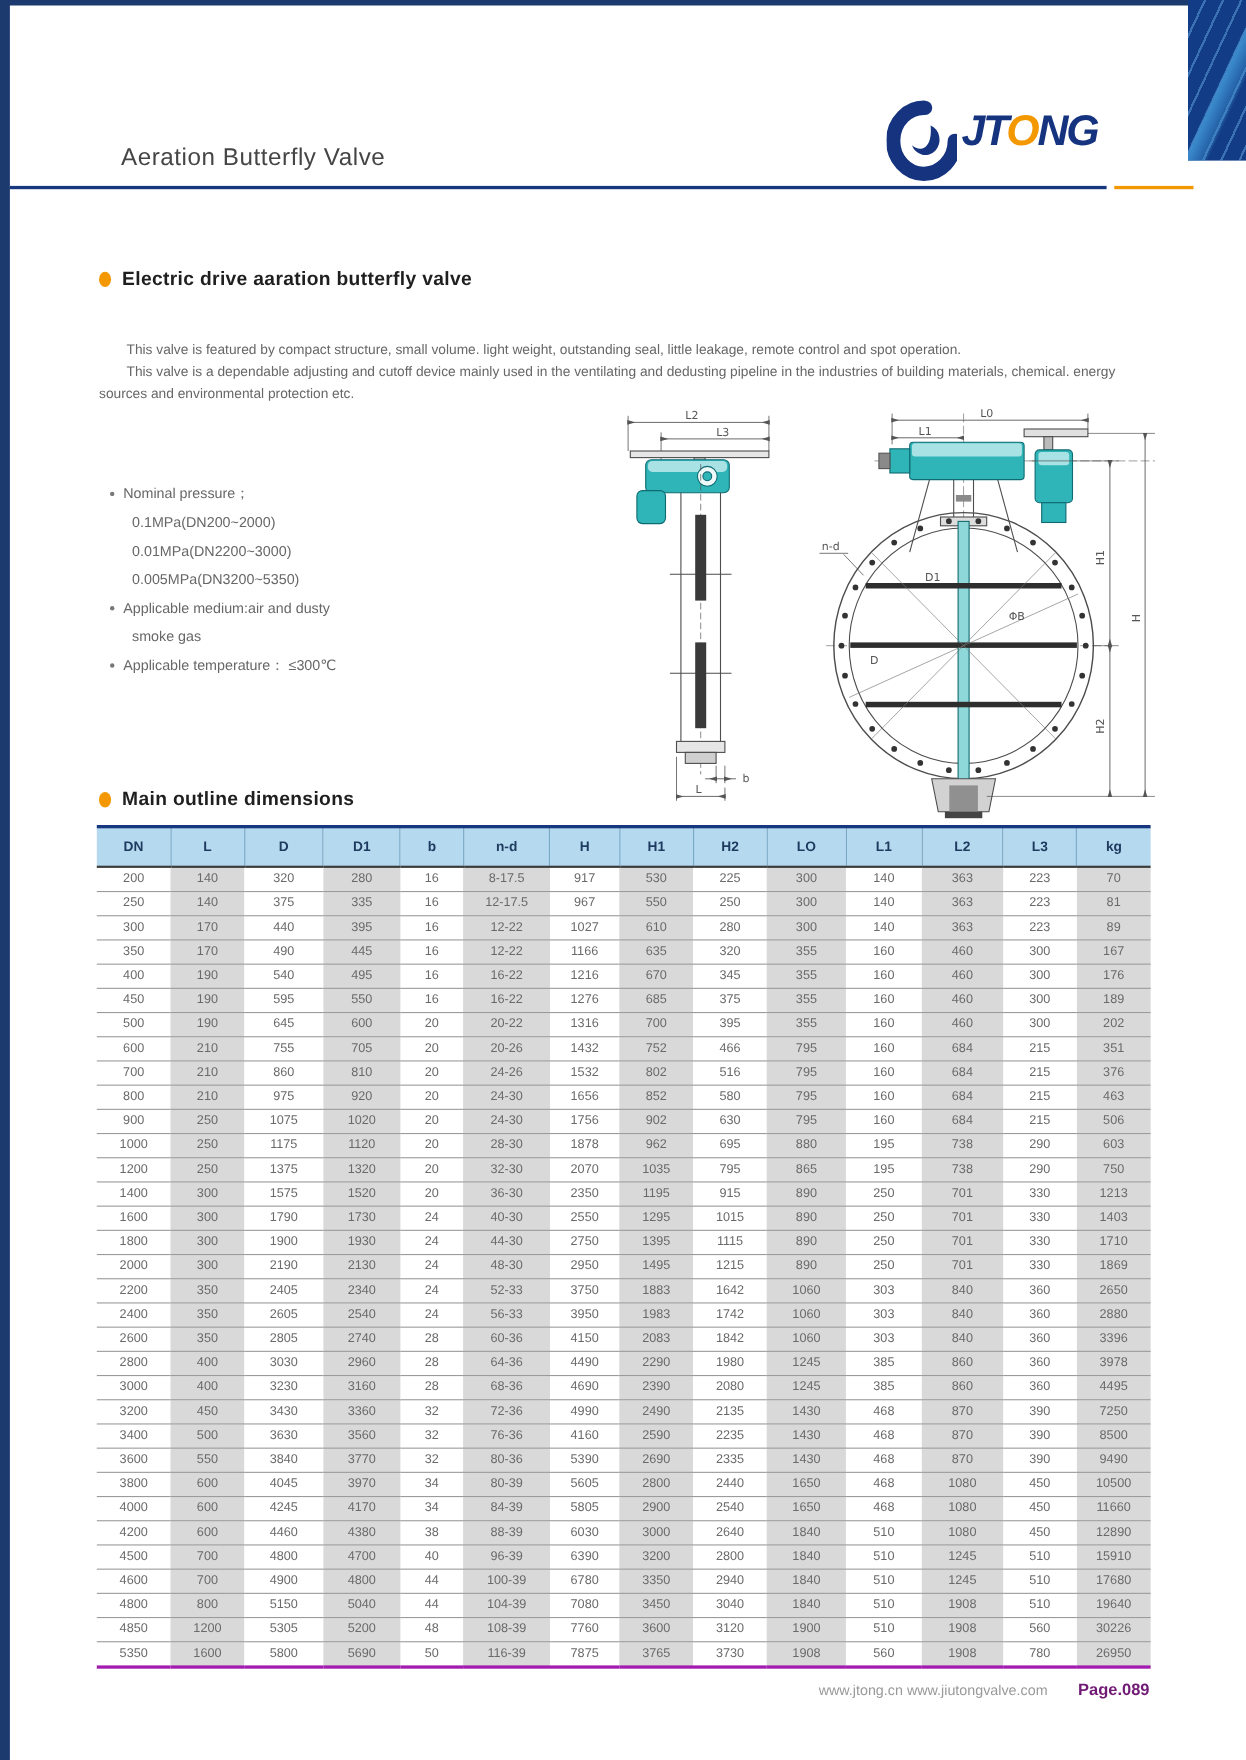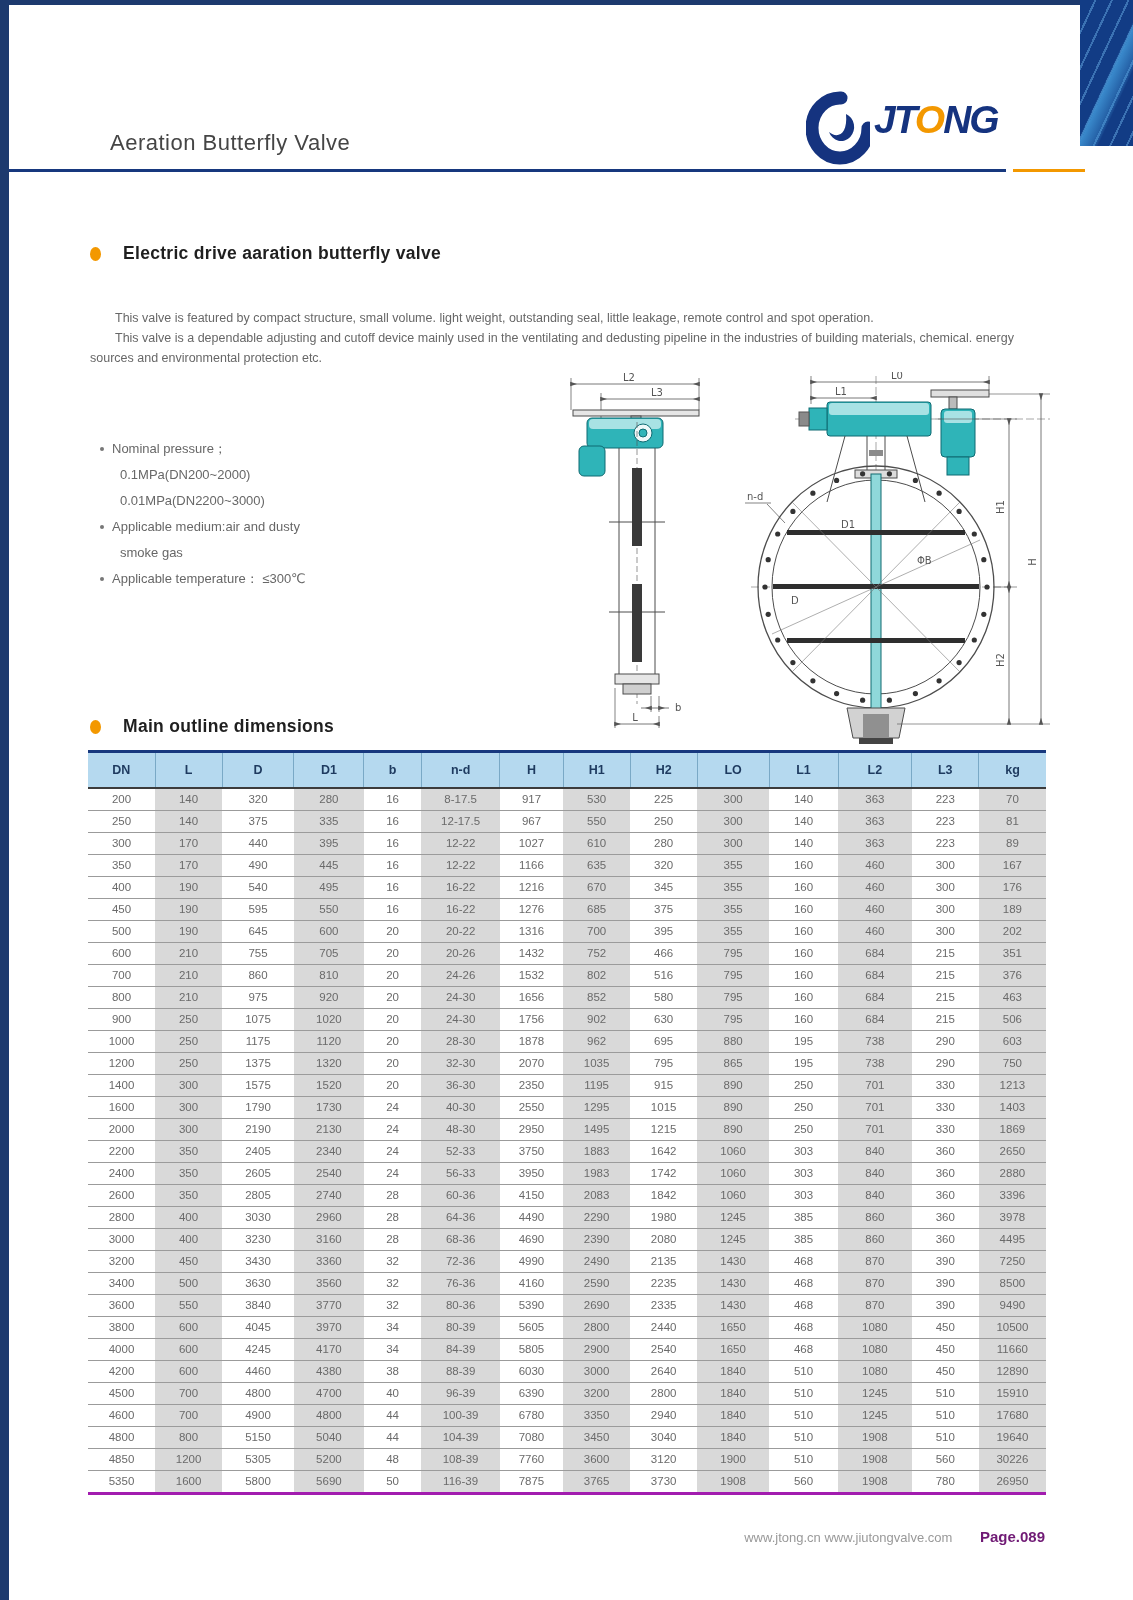--- a/index.html
+++ b/index.html
@@ -21,21 +21,21 @@
   }
   .rule-navy{position:absolute;left:9px;top:169px;width:997px;height:3px;background:#17387e;}
   .rule-orange{position:absolute;left:1013px;top:169px;width:72px;height:3px;background:#f39800;}
   .logo{position:absolute;left:800px;top:88px;width:280px;height:80px;}
   .logo-icon{position:absolute;left:6px;top:2px;width:64px;height:76px;}
   .logo-text{
     position:absolute;left:74px;top:10px;font-size:39px;font-weight:bold;font-style:italic;
     color:#15337f;letter-spacing:-2px;white-space:nowrap;
   }
   .logo-text .o{color:#f39800;}
-  .section-head{position:absolute;left:90px;display:flex;align-items:center;gap:22px;}
+  .section-head{position:absolute;left:90px;display:flex;align-items:center;gap:10px;}
   .sec1{top:243px;}
   .sec2{top:716px;}
   .orange-dot{width:11px;height:14px;border-radius:50%;background:#f39800;flex:0 0 auto;}
   .section-head h2{margin:0;font-size:17.5px;color:#1f1f1f;font-weight:bold;letter-spacing:.3px;}
   .intro{position:absolute;left:90px;top:308px;width:958px;color:#676767;font-size:12.5px;line-height:1.6;}
   .intro p{margin:0;text-indent:2em;}
   .features{position:absolute;left:100px;top:436px;width:330px;list-style:none;margin:0;padding:0;
     color:#676767;font-size:13px;line-height:26px;}
   .features li{position:relative;padding-left:12px;}
   .features .dot{position:absolute;left:0;top:11px;width:4px;height:4px;border-radius:50%;background:#777;}
@@ -88,20 +88,21 @@
   <p>This valve is featured by compact structure, small volume. light weight, outstanding seal, little leakage, remote control and spot operation.</p>
   <p>This valve is a dependable adjusting and cutoff device mainly used in the ventilating and dedusting pipeline in the industries of building materials, chemical. energy sources and environmental protection etc.</p>
 </div>
 
 <ul class="features">
     <li>
       <span class="dot"></span>
       <div>Nominal pressure；</div>
       <div class="feat-sub">0.1MPa(DN200~2000)</div>
       <div class="feat-sub">0.01MPa(DN2200~3000)</div>
+      <div class="feat-sub">0.005MPa(DN3200~5350)</div>
     </li>
     <li>
       <span class="dot"></span>
       <div>Applicable medium:air and dusty</div>
       <div class="feat-sub">smoke gas</div>
     </li>
     <li>
       <span class="dot"></span>
       <div>Applicable temperature： ≤300℃</div>
     </li>
@@ -532,20 +533,36 @@
         <td>2550</td>
         <td>1295</td>
         <td>1015</td>
         <td>890</td>
         <td>250</td>
         <td>701</td>
         <td>330</td>
         <td>1403</td>
       </tr>
       <tr>
+        <td>1800</td>
+        <td>300</td>
+        <td>1900</td>
+        <td>1930</td>
+        <td>24</td>
+        <td>44-30</td>
+        <td>2750</td>
+        <td>1395</td>
+        <td>1115</td>
+        <td>890</td>
+        <td>250</td>
+        <td>701</td>
+        <td>330</td>
+        <td>1710</td>
+      </tr>
+      <tr>
         <td>2000</td>
         <td>300</td>
         <td>2190</td>
         <td>2130</td>
         <td>24</td>
         <td>48-30</td>
         <td>2950</td>
         <td>1495</td>
         <td>1215</td>
         <td>890</td>

